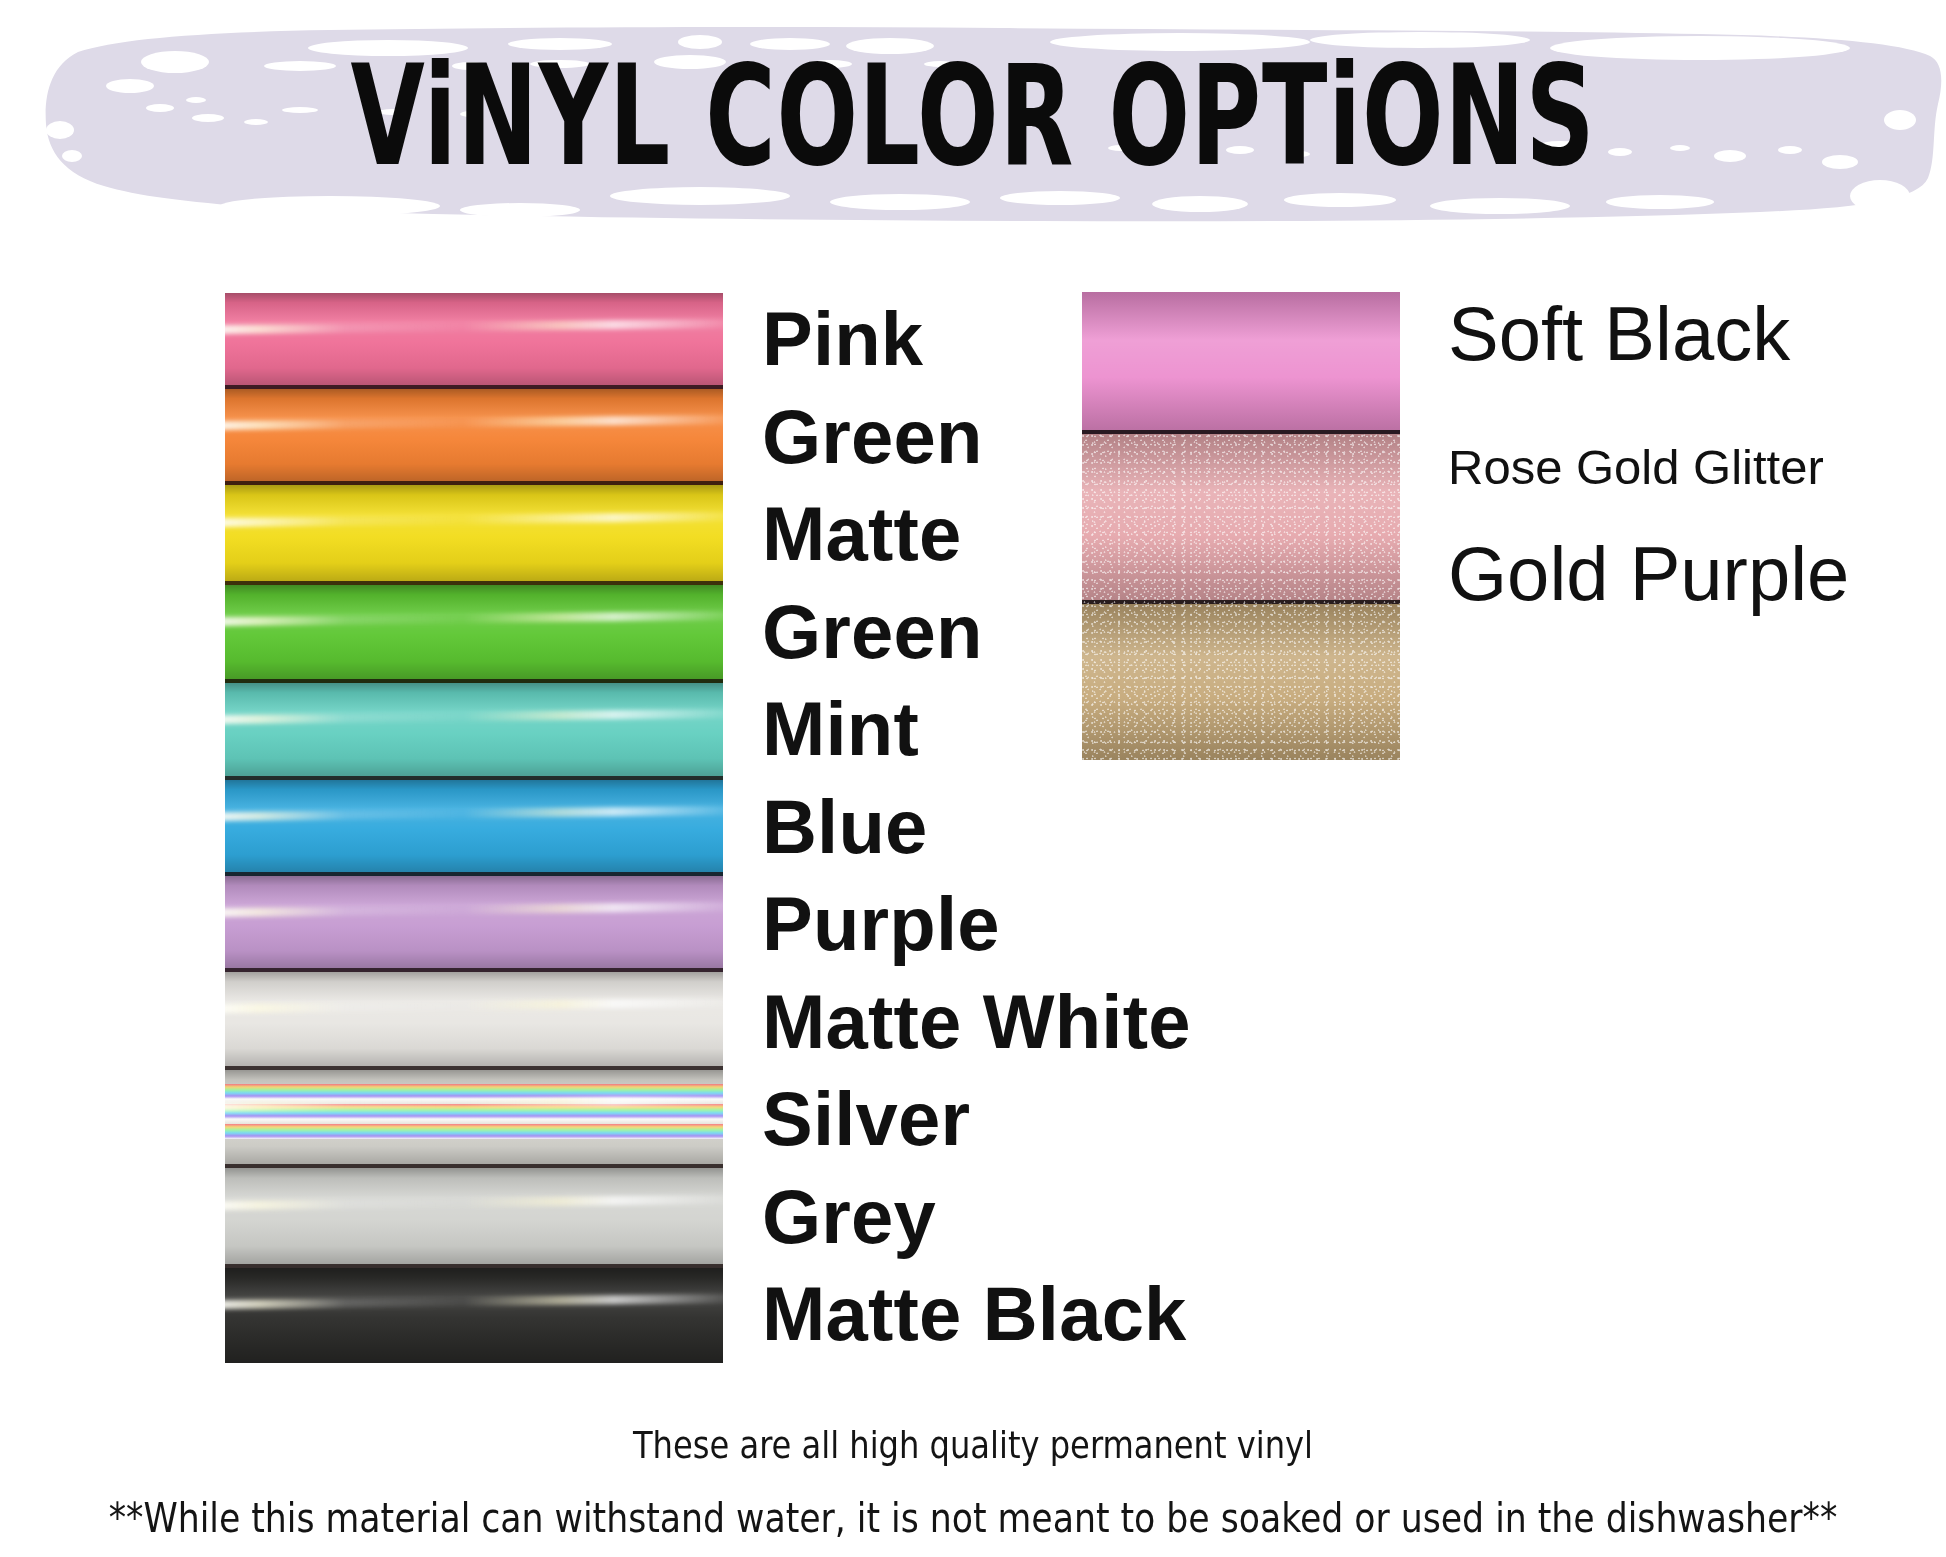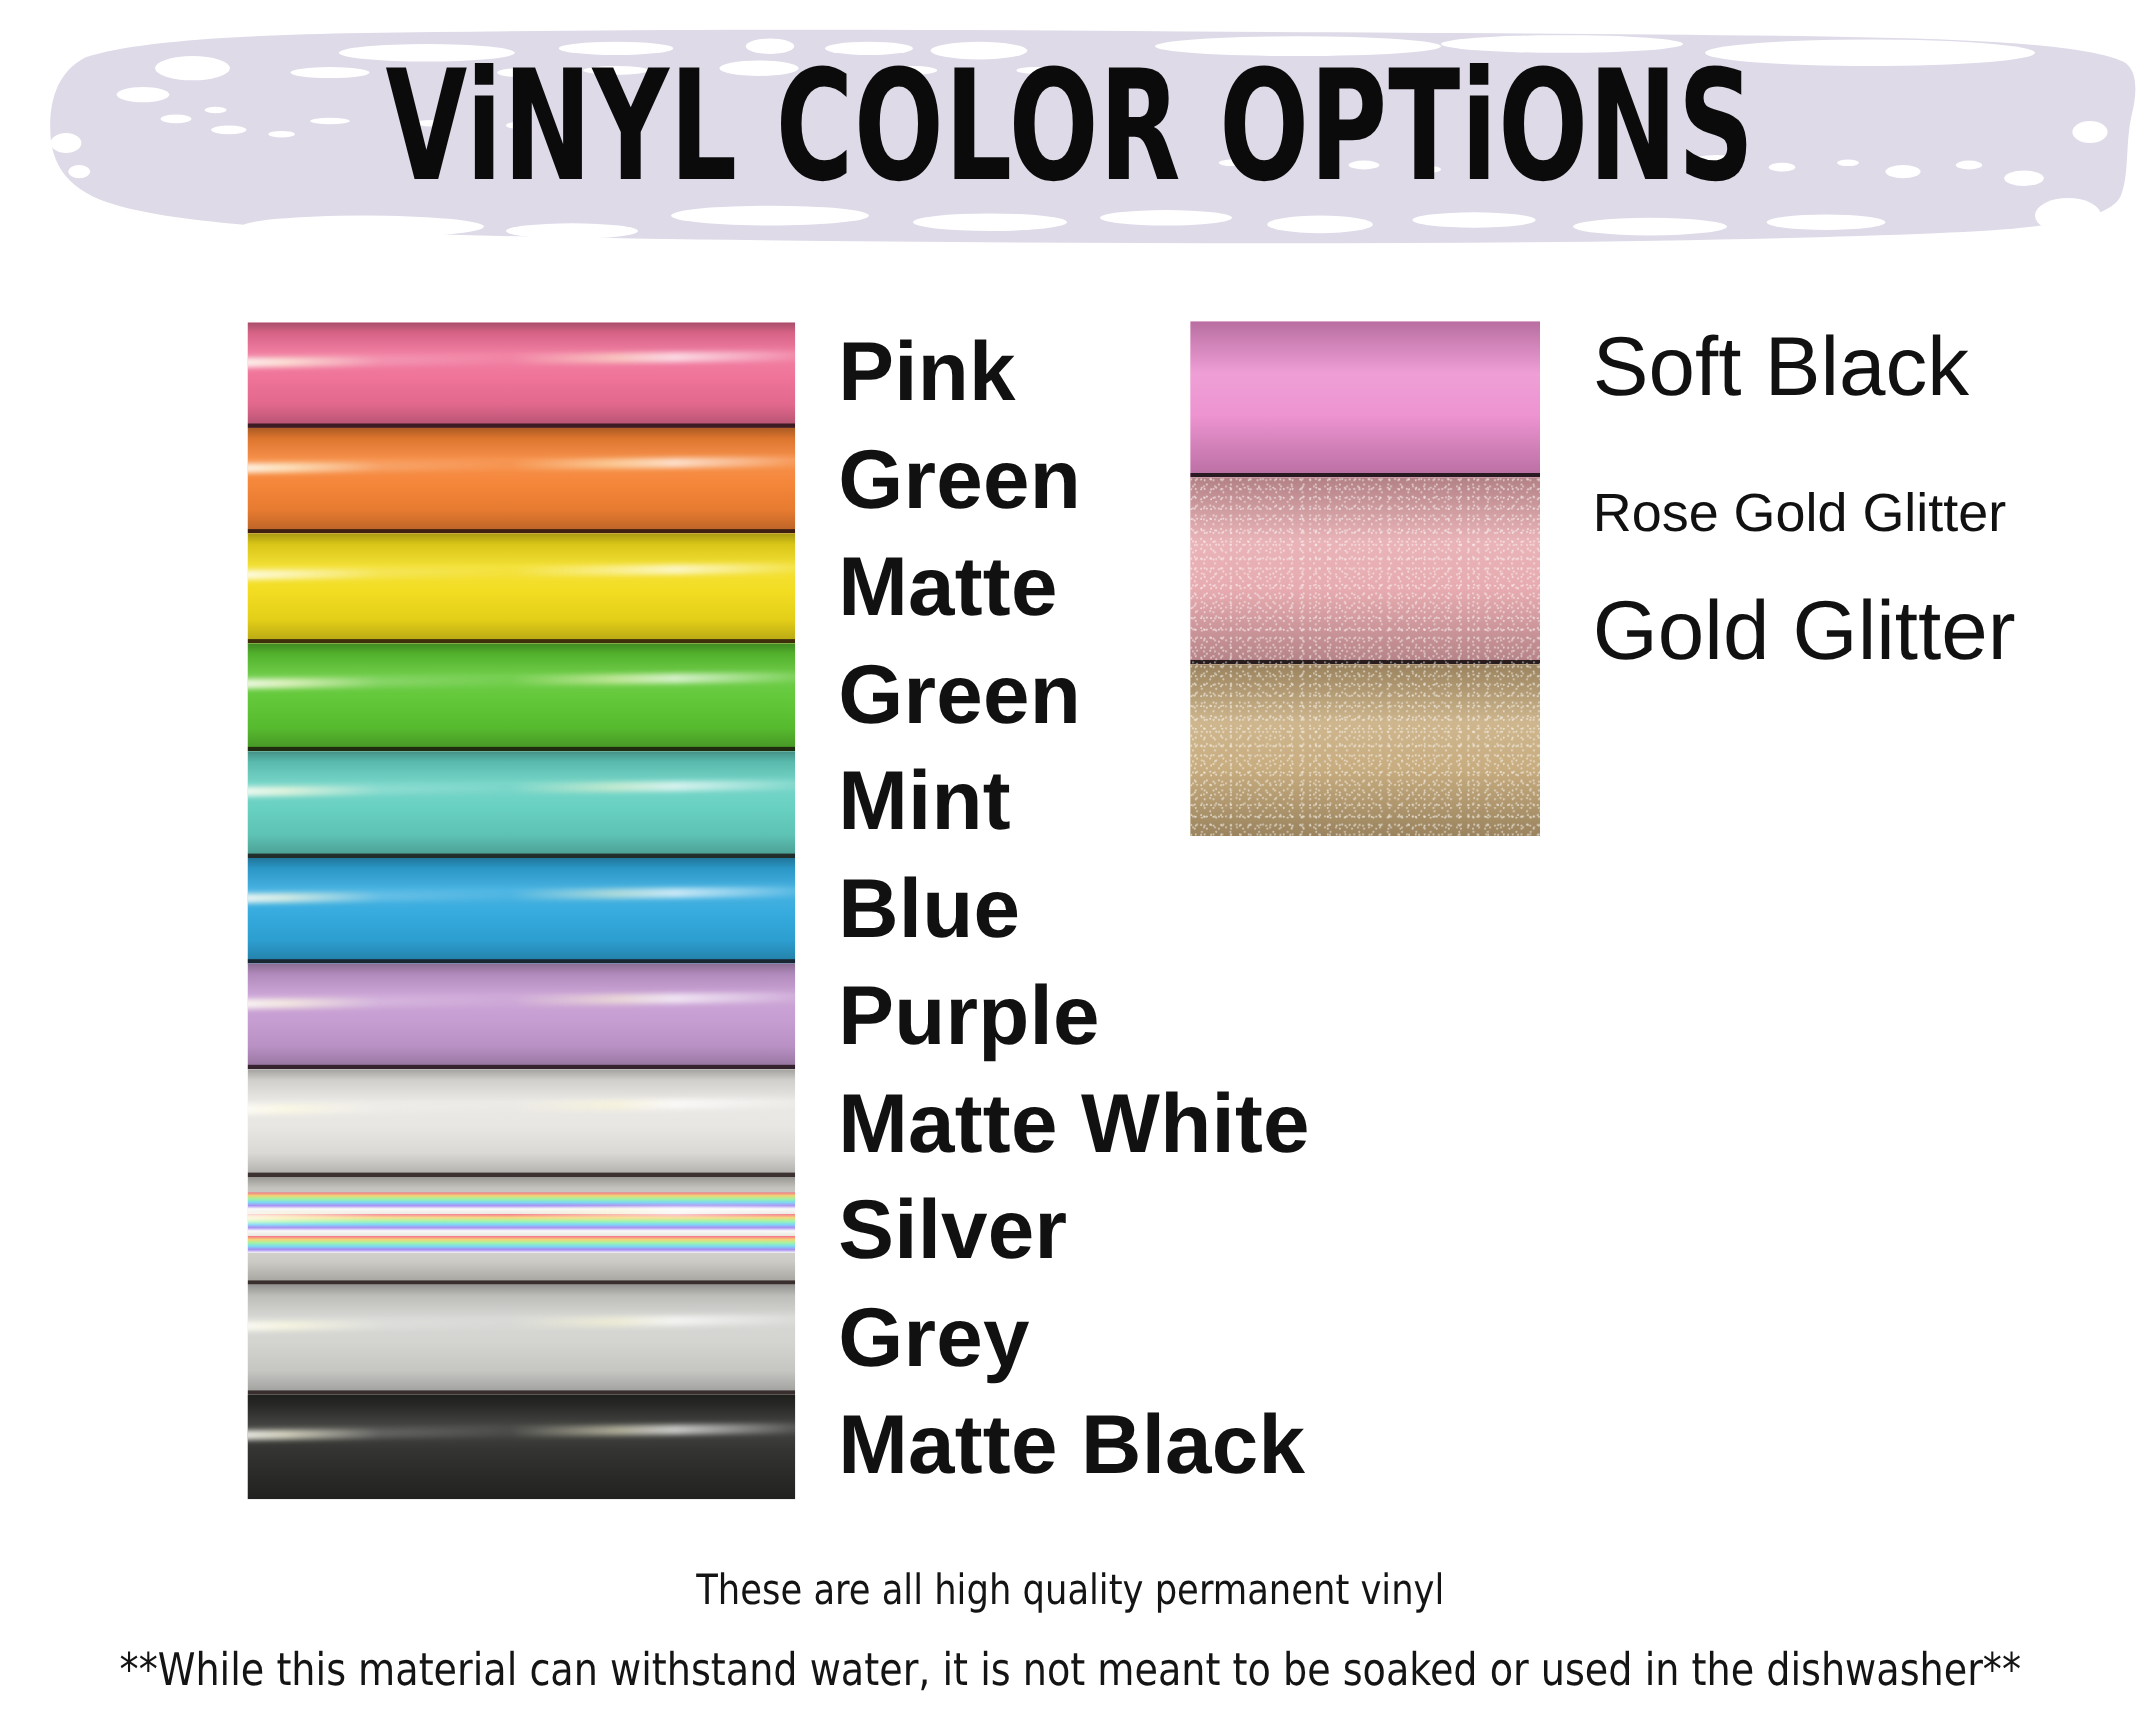--- a/index.html
+++ b/index.html
@@ -338,19 +338,19 @@
     </div>
     <div class="spec-band glitter" style="flex: 0 0 170px; background: rgb(229, 166, 171);">
       <div class="spec-seam"></div>
     </div>
     <div class="spec-band glitter" style="flex: 0 0 156px; background: rgb(197, 168, 120);"></div>
   </div>
 
 <div id="specialty-name-list">
     <div class="spec-name" id="spec-name-0">Soft Black</div>
     <div class="spec-name" id="spec-name-1">Rose Gold Glitter</div>
-    <div class="spec-name" id="spec-name-2">Gold Glitter</div>
+    <div class="spec-name" id="spec-name-2">Gold Purple</div>
   </div>
 
 <div id="footer-notes">
   <div class="footer-line" id="footer-line-0">These are all high quality permanent vinyl</div>
   <div class="footer-line" id="footer-line-1">**While this material can withstand water, it is not meant to be soaked or used in the dishwasher**</div>
 </div>
 
 </body></html>

